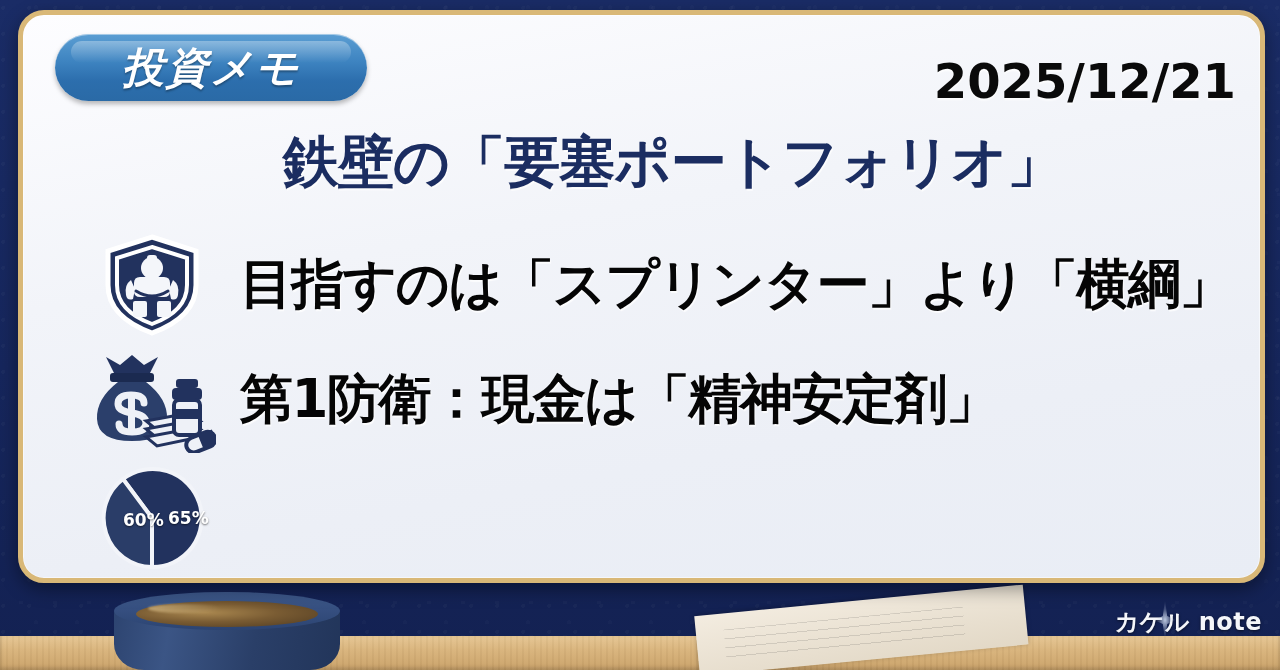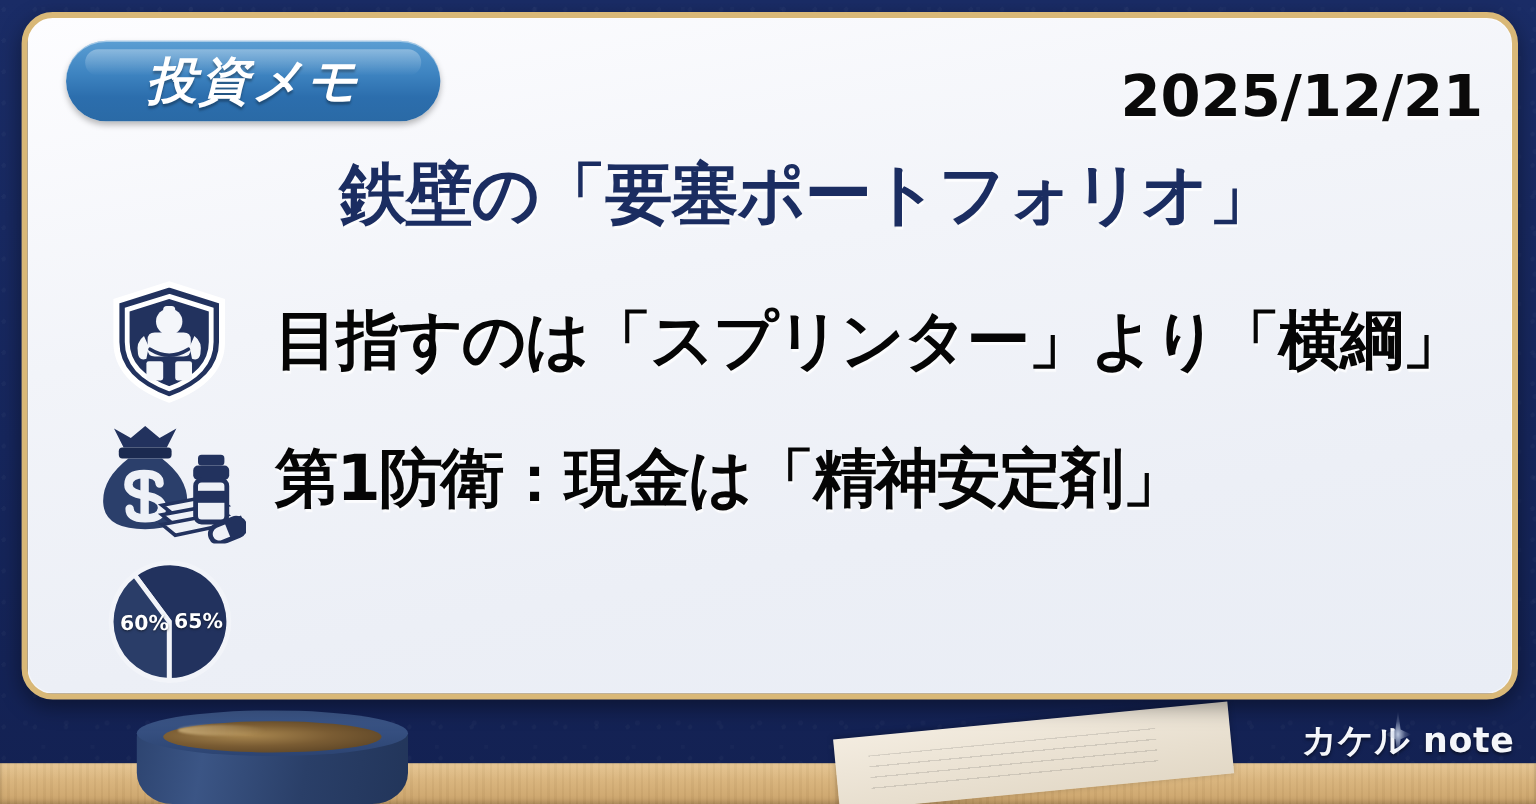--- a/index.html
+++ b/index.html
@@ -113,21 +113,21 @@
     position: absolute;
     right: 18px;
     bottom: 32px;
     display: flex;
     align-items: center;
     gap: 4px;
     z-index: 6;
   }
   #watermark .wm-text {
     color: #f4f6fa;
-    font-size: 29px;
+    font-size: 24px;
     font-weight: bold;
     letter-spacing: .5px;
     text-shadow: 0 1px 3px rgba(0,0,0,.55);
   }
   #wm-sparkle {
     position: absolute;
     right: 86px;
     top: -6px;
     width: 22px;
     height: 40px;
@@ -207,21 +207,21 @@
     color: #1b2d61;
     letter-spacing: -1px;
     text-shadow: 1px 2px 1px rgba(255,255,255,.85), 0 1px 0 rgba(0,0,0,.12);
     white-space: nowrap;
     margin-left: 20px;
   }
 
   
   .row {
     position: absolute;
-    left: 48px;
+    left: 59px;
     display: flex;
     align-items: center;
     gap: 18px;
     width: 1180px;
   }
   #row-0 { top: 215px; }
   #row-1 { top: 330px; align-items: center; }
   #row-2 { top: 448px; }
 
   .row-icon {
@@ -247,20 +247,21 @@
     width: 104px;
     height: 104px;
   }
   #pie svg { display: block; }
   .pie-label {
     position: absolute;
     font-size: 17px;
     font-weight: bold;
     color: #ffffff;
     text-shadow: 0 1px 2px rgba(0,0,0,.55);
+    margin-left: 12px;
   }
   #pie-label-0 { left: 11px; top: 44px; }
   #pie-label-1 { left: 56px; top: 42px; }
 </style>
 </head>
 <body>
 
 <div id="scene">
   <div id="scene-noise"></div>
 

